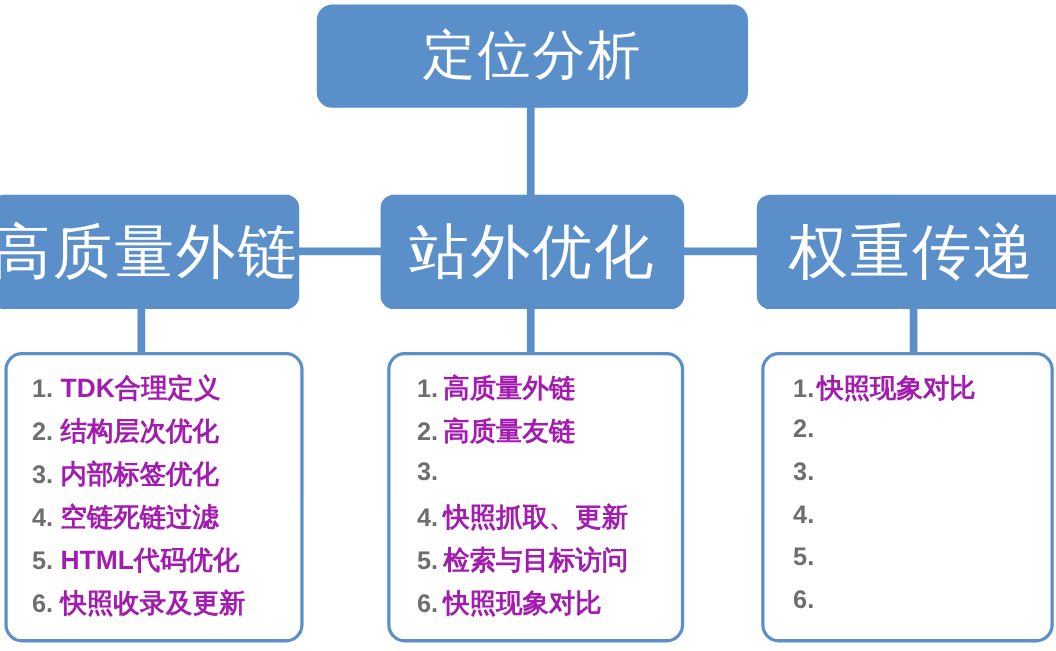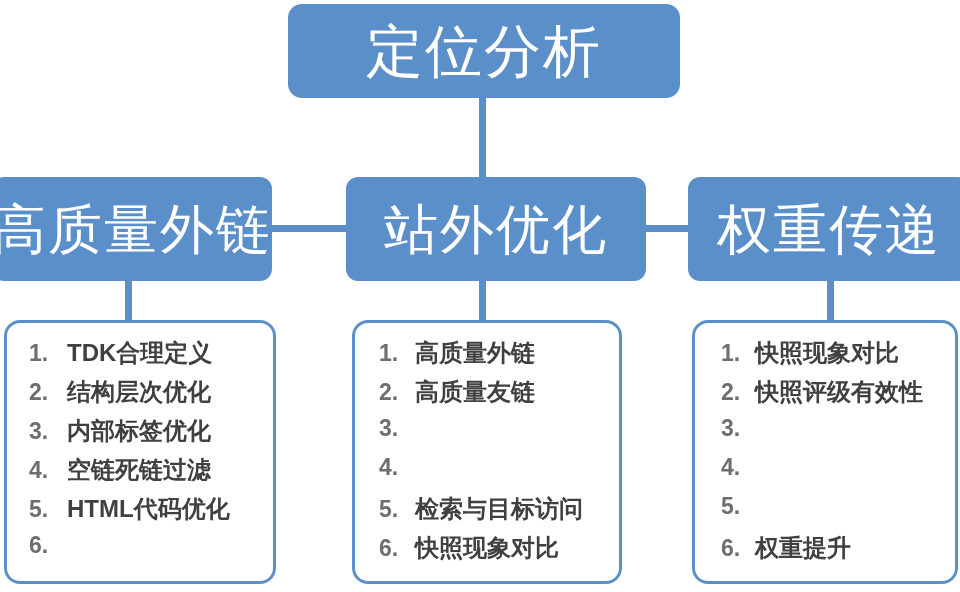--- a/index.html
+++ b/index.html
@@ -38,24 +38,24 @@
   }
   .node-box .node-label {
     color: #ffffff;
     font-weight: 400;
     letter-spacing: 2px;
     white-space: nowrap;
     line-height: 1;
   }
 
   #box-top { left: 288px; top: 4px; width: 392px; height: 94px; border-radius: 14px; }
-  #box-top .node-label { font-size: 57px; }
+  #box-top .node-label { font-size: 48px; }
 
   #box-left   { left: -8px;  top: 177px; width: 280px; height: 104px; }
-  #box-middle { left: 346px; top: 177px; width: 300px; height: 104px; }
+  #box-middle { left: 346px; top: 177px; width: 276px; height: 104px; }
   #box-right  { left: 688px; top: 177px; width: 282px; height: 104px; }
   #box-left .node-label,
   #box-middle .node-label,
   #box-right .node-label { font-size: 54px; }
 
   
   .list-box {
     position: absolute;
     border: 3px solid #5B8FC9;
     border-radius: 16px;
@@ -75,25 +75,24 @@
   }
   .item-num {
     color: #6E6E6E;
     font-size: 23px;
     font-weight: bold;
     width: 34px;
     flex: 0 0 34px;
     text-align: left;
   }
   .item-text {
-    color: #404040;
+    color: #a21caf;
     font-size: 24px;
     font-weight: bold;
     letter-spacing: 0px;
-    margin-left: 12px;
   }
   #list-left .item-num   { padding-left: 8px; }
   #list-middle .item-num { padding-left: 10px; }
   #list-right  .item-num { padding-left: 12px; }
 </style>
 </head>
 <body>
 
 <div id="canvas">
 
@@ -141,65 +140,65 @@
     <div class="list-item">
       <span class="item-num">4.</span>
       <span class="item-text">空链死链过滤</span>
     </div>
     <div class="list-item">
       <span class="item-num">5.</span>
       <span class="item-text">HTML代码优化</span>
     </div>
     <div class="list-item">
       <span class="item-num">6.</span>
+      <span class="item-text">快照收录及更新</span>
     </div>
   </div>
 
   <div class="list-box" id="list-middle">
     <div class="list-item">
       <span class="item-num">1.</span>
       <span class="item-text">高质量外链</span>
     </div>
     <div class="list-item">
       <span class="item-num">2.</span>
       <span class="item-text">高质量友链</span>
     </div>
     <div class="list-item">
       <span class="item-num">3.</span>
     </div>
     <div class="list-item">
       <span class="item-num">4.</span>
+      <span class="item-text">快照抓取、更新</span>
     </div>
     <div class="list-item">
       <span class="item-num">5.</span>
       <span class="item-text">检索与目标访问</span>
     </div>
     <div class="list-item">
       <span class="item-num">6.</span>
       <span class="item-text">快照现象对比</span>
     </div>
   </div>
 
   <div class="list-box" id="list-right">
     <div class="list-item">
       <span class="item-num">1.</span>
       <span class="item-text">快照现象对比</span>
     </div>
     <div class="list-item">
       <span class="item-num">2.</span>
-      <span class="item-text">快照评级有效性</span>
     </div>
     <div class="list-item">
       <span class="item-num">3.</span>
     </div>
     <div class="list-item">
       <span class="item-num">4.</span>
     </div>
     <div class="list-item">
       <span class="item-num">5.</span>
     </div>
     <div class="list-item">
       <span class="item-num">6.</span>
-      <span class="item-text">权重提升</span>
     </div>
   </div>
 
 </div>
 
 </body></html>

